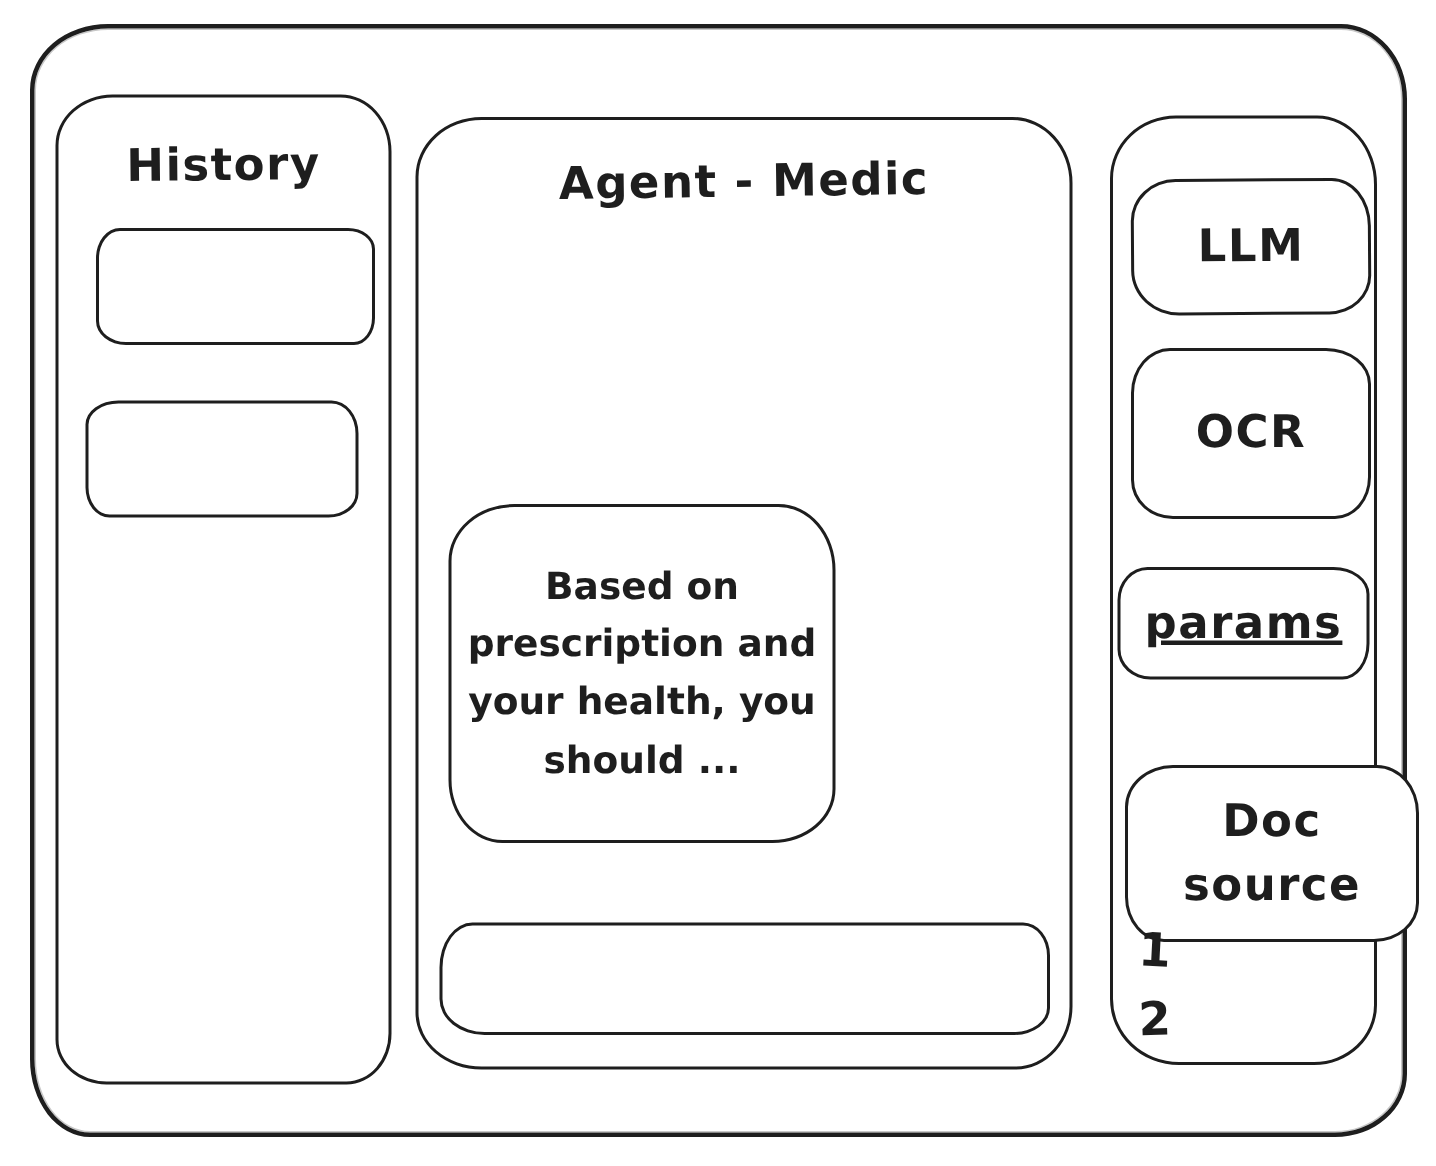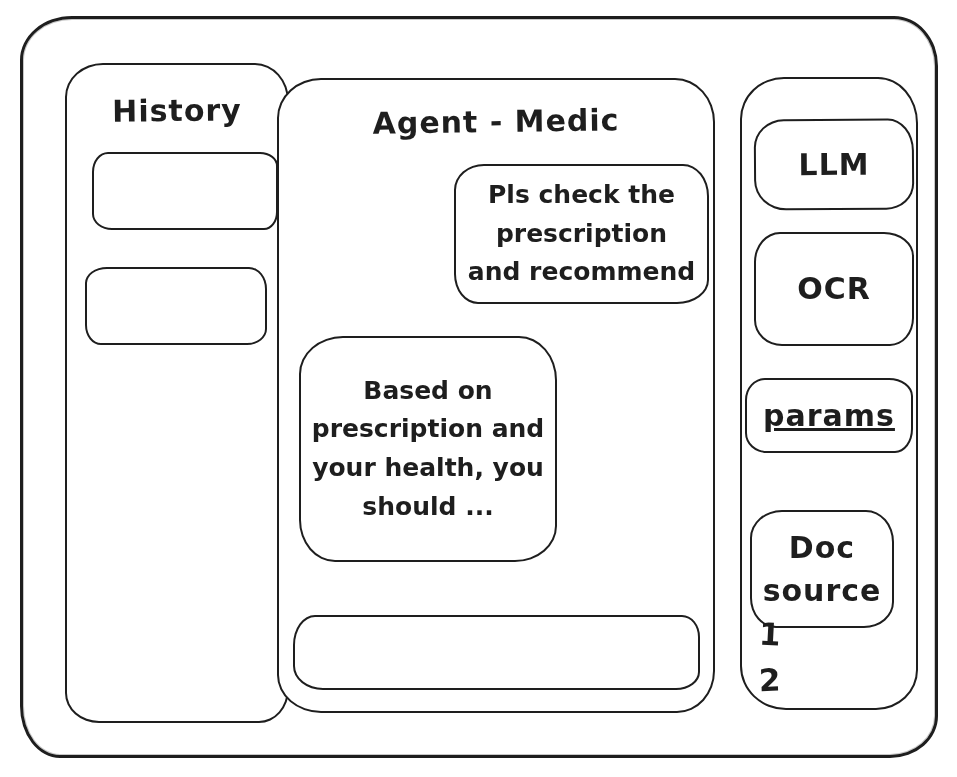--- a/index.html
+++ b/index.html
@@ -28,21 +28,20 @@
   .frame {
     left: 20px; top: 16px; width: 918px; height: 742px;
     border-width: 3px;
     border-radius: 52px 44px 48px 40px / 44px 50px 42px 52px;
     box-shadow: inset 0 0 0 1px rgba(30,30,30,0.25);
   }
   
   .history-panel {
     left: 37px; top: 63px; width: 224px; height: 660px;
     border-radius: 38px 34px 30px 34px / 34px 38px 34px 30px;
-    margin-left: 28px;
   }
   .panel-title {
     position: absolute;
     left: 0; width: 100%;
     text-align: center;
     font-size: 30px;
     font-weight: bold;
     letter-spacing: 1px;
     transform: rotate(-0.6deg);
   }
@@ -110,21 +109,21 @@
     font-weight: bold;
     letter-spacing: 1px;
     color: var(--stroke);
     cursor: pointer;
     line-height: 1.45;
     padding: 0 6px;
   }
   .btn-llm    { left: 12px; top: 40px;  width: 160px; height: 91px;  border-radius: 30px 26px 28px 32px / 28px 32px 26px 30px; transform: rotate(-0.4deg); }
   .btn-ocr    { left: 12px; top: 153px; width: 160px; height: 114px;  border-radius: 26px 30px 24px 28px / 30px 24px 28px 26px; }
   .btn-params { left: 3px;  top: 299px; width: 168px; height: 75px;  border-radius: 20px 24px 18px 22px / 22px 18px 24px 20px; text-decoration: underline; }
-  .btn-doc    { left: 8px;  top: 431px; width: 144px; height: 118px; border-radius: 32px 28px 30px 26px / 28px 32px 26px 30px; }
+  .btn-doc    { left: 8px;  top: 431px; width: 196px; height: 118px; border-radius: 32px 28px 30px 26px / 28px 32px 26px 30px; }
   .doc-num {
     position: absolute;
     font-size: 31px;
     font-weight: bold;
     line-height: 1;
   }
   .doc-num-1 { left: 17px; top: 540px; transform: rotate(3deg); }
   .doc-num-2 { left: 17px; top: 586px; transform: rotate(-2deg); }
 </style>
 </head>
@@ -135,21 +134,20 @@
   <div class="sk frame"></div>
 
   <aside class="sk history-panel">
     <div class="panel-title history-title">History</div>
     <div class="hist-item hist-item-1"></div>
     <div class="hist-item hist-item-2"></div>
   </aside>
 
   <main class="sk chat-panel">
     <div class="panel-title chat-title">Agent - Medic</div>
-    <div class="bubble bubble-user">Pls check the prescription and recommend</div>
     <div class="bubble bubble-agent">Based on prescription and your health, you should ...</div>
     <input type="text" class="chat-input" value="" style="">
   </main>
 
   <aside class="sk tools-panel">
     <button class="tool-btn btn-llm">LLM</button>
     <button class="tool-btn btn-ocr">OCR</button>
     <button class="tool-btn btn-params">params</button>
     <button class="tool-btn btn-doc">Doc source</button>
     <div class="doc-num doc-num-1">1</div>

